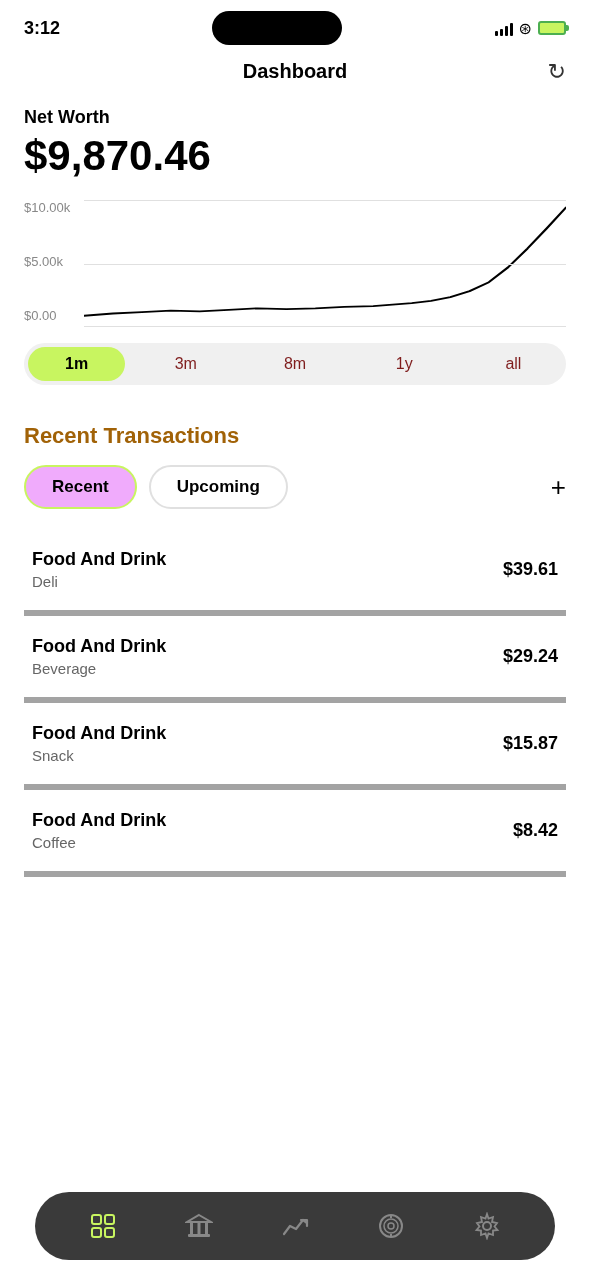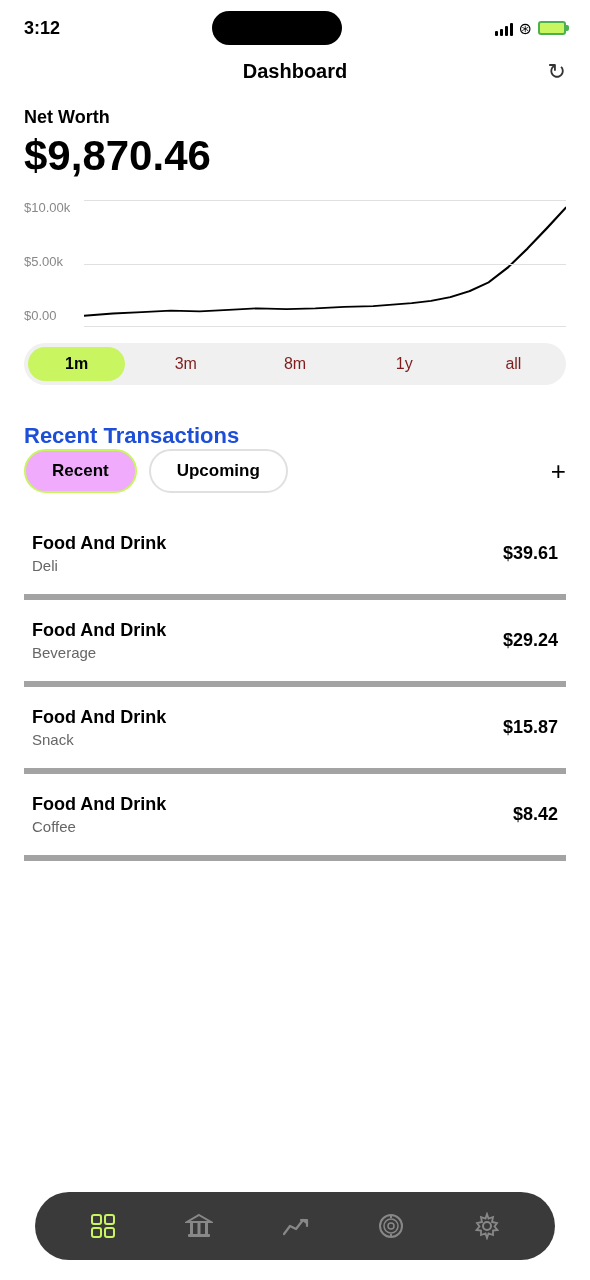--- a/index.html
+++ b/index.html
@@ -178,21 +178,22 @@
     .time-range-btn.active {
       background: #c8f560;
       color: #000;
       font-weight: 700;
     }
 
     
     .section-title {
       font-size: 22px;
       font-weight: 700;
-      color: #1d4ed8;
+      color: #a16207;
+      margin-bottom: 16px;
     }
 
     
     .transaction-tabs {
       display: flex;
       align-items: center;
       margin-bottom: 20px;
       gap: 12px;
     }
     .tab-btn {

